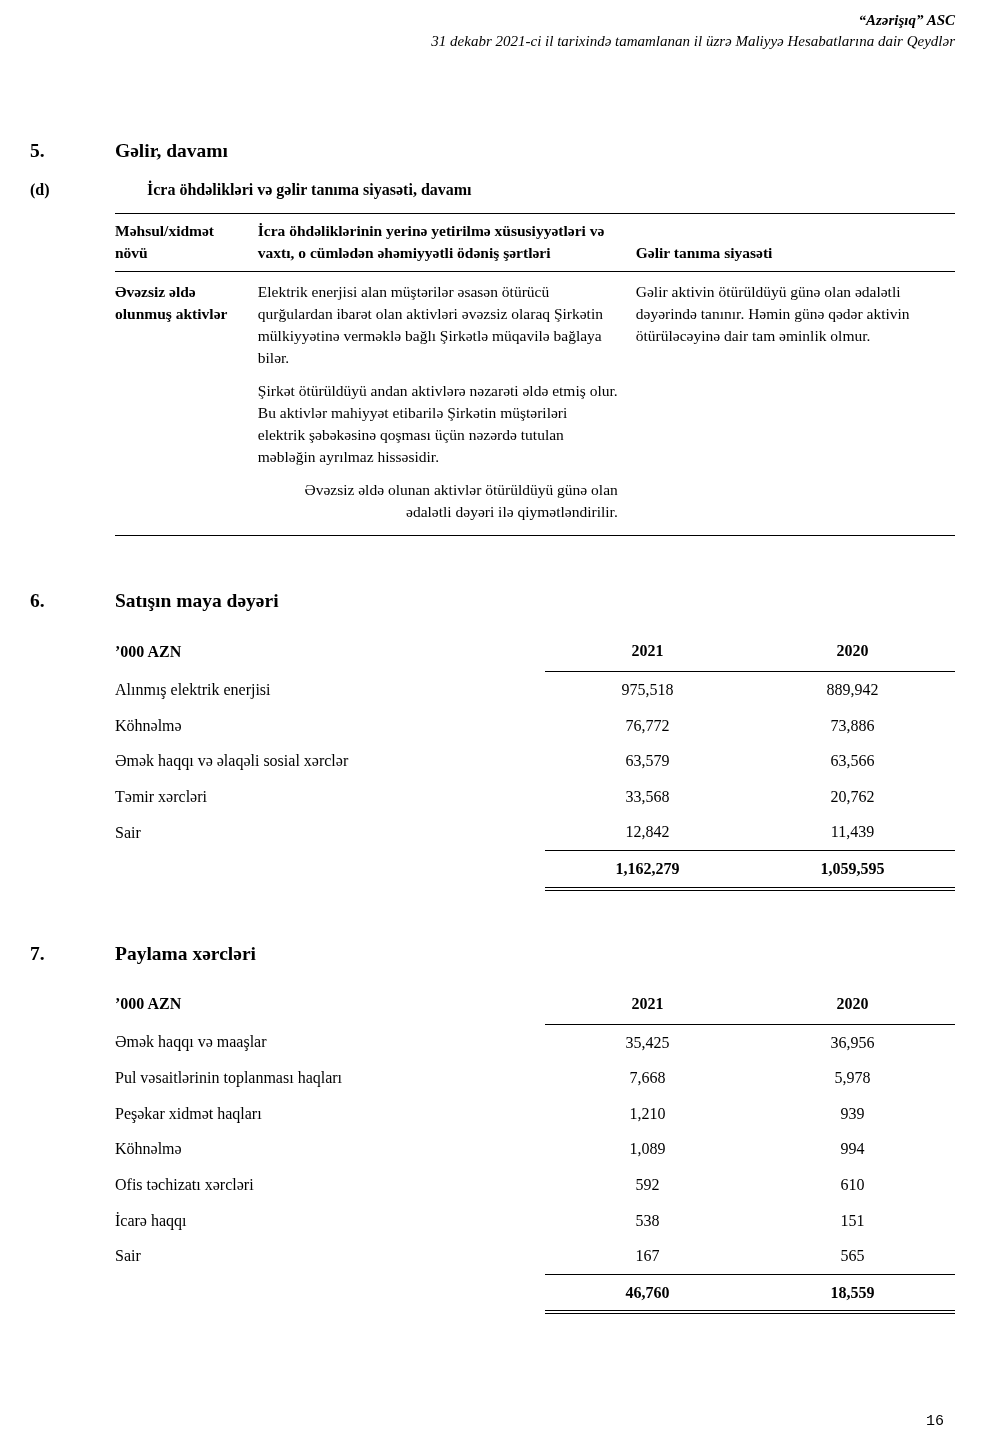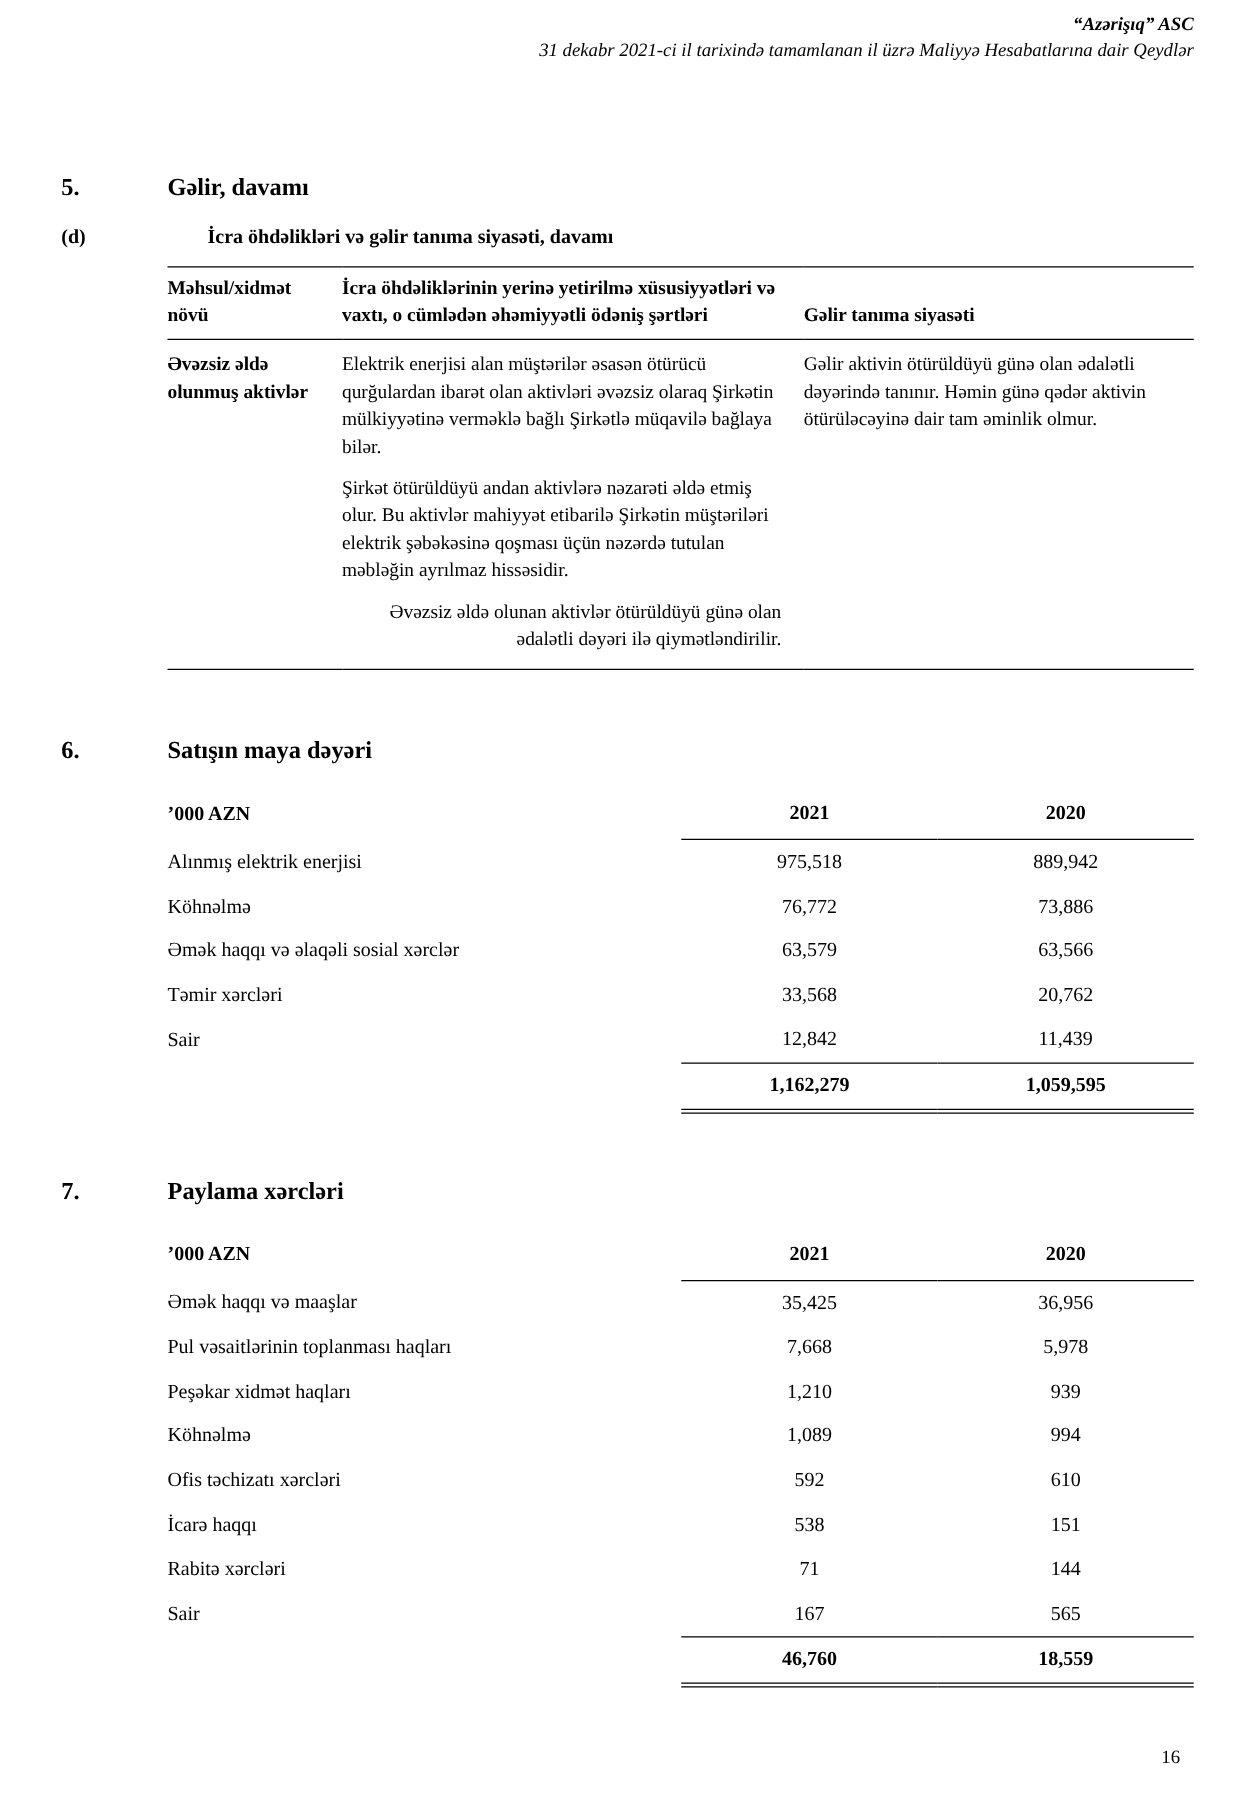--- a/index.html
+++ b/index.html
@@ -2,21 +2,21 @@
 <html><head>
 <meta charset="utf-8">
 <style>
   * { box-sizing: border-box; }
   html, body { margin: 0; padding: 0; background: #ffffff; }
   body { font-family: "Liberation Serif", "DejaVu Serif", serif; color: #000; }
   .page {
     width: 1000px;
     height: 1446px;
     position: relative;
-    padding: 10px 45px 20px 49px;
+    padding: 10px 45px 20px 30px;
     background: #fff;
     overflow: hidden;
     border-radius: 28px;
   }
   
   .doc-header { text-align: right; font-style: italic; font-size: 15px; line-height: 1.4; }
   .doc-header .company { font-weight: bold; }
   
   .sec-head { display: flex; font-weight: bold; font-size: 19.5px; line-height: 1.3; }
   .sec-num { flex: 0 0 85px; }
@@ -61,21 +61,21 @@
     margin-top: 20px;
   }
   .fin-table th, .fin-table td { padding: 7px 0; line-height: 1.35; }
   .fin-table .label { text-align: left; }
   .fin-table .num { text-align: center; width: 205px; }
   .fin-table thead th { font-weight: bold; padding-bottom: 9px; }
   .fin-table thead th.num { border-bottom: 1px solid #000; }
   .fin-table tr.total td { font-weight: bold; }
   .fin-table tr.total td.num { border-top: 1px solid #000; border-bottom: 4px double #000; }
   
-  .page-num { position: absolute; right: 56px; bottom: 31px; font-size: 15px; }
+  .page-num { position: absolute; right: 56px; bottom: 16px; font-size: 15px; font-family: Liberation Mono, monospace; }
 </style>
 </head>
 <body>
 
 <div class="page">
 
   <div class="doc-header">
     <div class="company">“Azərişıq” ASC</div>
     <div class="subtitle">31 dekabr 2021-ci il tarixində tamamlanan il üzrə Maliyyə Hesabatlarına dair Qeydlər</div>
   </div>
@@ -200,25 +200,20 @@
           <td class="label">Ofis təchizatı xərcləri</td>
           <td class="num">592</td>
           <td class="num">610</td>
         </tr>
         <tr>
           <td class="label">İcarə haqqı</td>
           <td class="num">538</td>
           <td class="num">151</td>
         </tr>
         <tr>
-          <td class="label">Rabitə xərcləri</td>
-          <td class="num">71</td>
-          <td class="num">144</td>
-        </tr>
-        <tr>
           <td class="label">Sair</td>
           <td class="num">167</td>
           <td class="num">565</td>
         </tr>
         <tr class="total">
           <td class="label"></td>
           <td class="num">46,760</td>
           <td class="num">18,559</td>
         </tr>
       </tbody>

